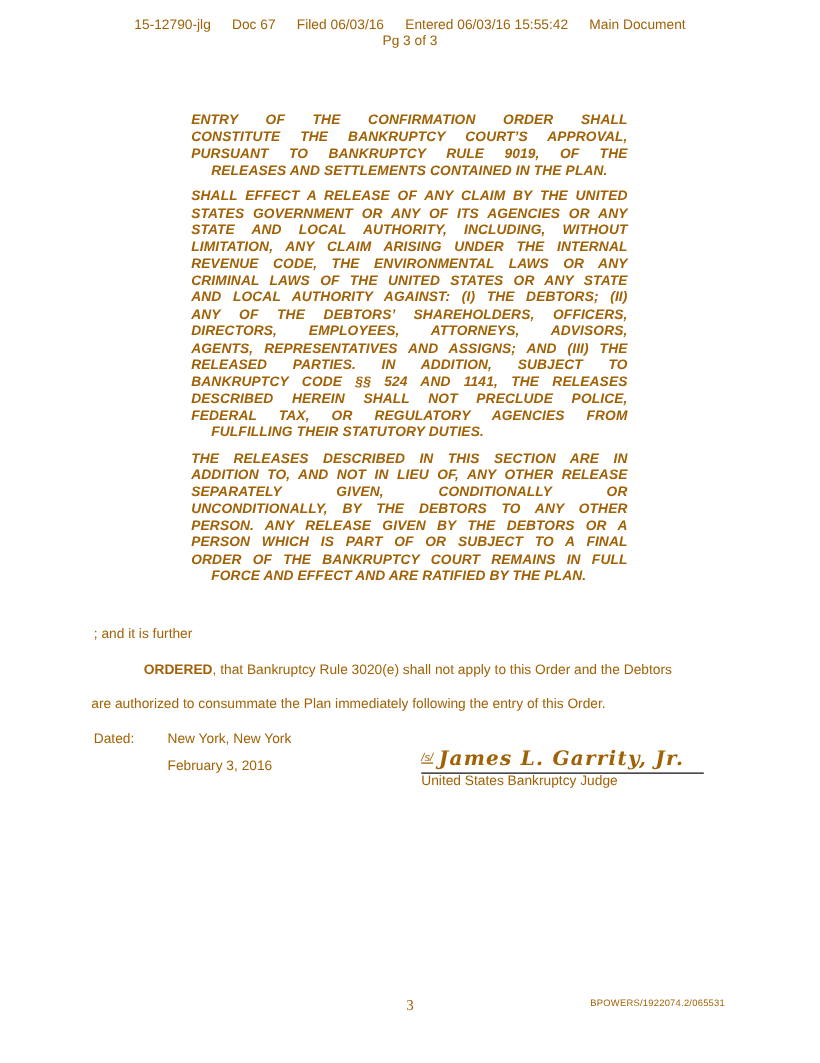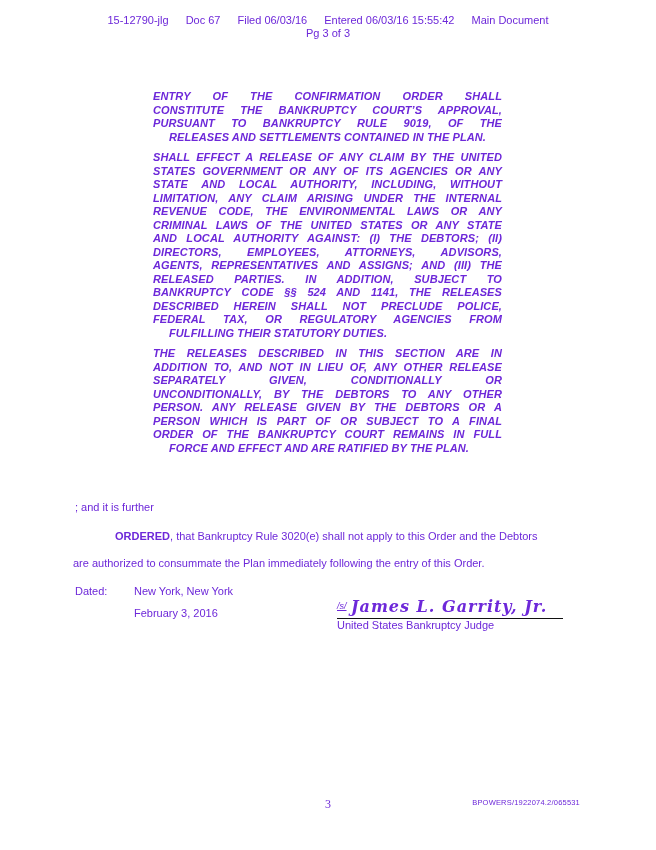--- a/index.html
+++ b/index.html
@@ -2,21 +2,21 @@
 <html><head>
 <meta charset="utf-8">
 <style>
   html, body { margin: 0; padding: 0; background: #e8e8e8; }
   .page {
     position: relative;
     width: 656px;
     height: 850px;
     margin: 0 auto;
     background: #ffffff;
-    color: #6d28d9;
+    color: #a16207;
     font-family: "Liberation Sans", sans-serif;
     overflow: hidden;
   }
 
   
   .doc-header {
     position: absolute;
     top: 14px;
     left: 0;
     right: 0;
@@ -138,20 +138,21 @@
         <div class="jline last">RELEASES AND SETTLEMENTS CONTAINED IN THE PLAN.</div>
       </div>
     <div class="bpara">
         <div class="jline">SHALL EFFECT A RELEASE OF ANY CLAIM BY THE UNITED</div>
         <div class="jline">STATES GOVERNMENT OR ANY OF ITS AGENCIES OR ANY</div>
         <div class="jline">STATE AND LOCAL AUTHORITY, INCLUDING, WITHOUT</div>
         <div class="jline">LIMITATION, ANY CLAIM ARISING UNDER THE INTERNAL</div>
         <div class="jline">REVENUE CODE, THE ENVIRONMENTAL LAWS OR ANY</div>
         <div class="jline">CRIMINAL LAWS OF THE UNITED STATES OR ANY STATE</div>
         <div class="jline">AND LOCAL AUTHORITY AGAINST: (I) THE DEBTORS; (II)</div>
+        <div class="jline">ANY OF THE DEBTORS’ SHAREHOLDERS, OFFICERS,</div>
         <div class="jline">DIRECTORS, EMPLOYEES, ATTORNEYS, ADVISORS,</div>
         <div class="jline">AGENTS, REPRESENTATIVES AND ASSIGNS; AND (III) THE</div>
         <div class="jline">RELEASED PARTIES. IN ADDITION, SUBJECT TO</div>
         <div class="jline">BANKRUPTCY CODE §§ 524 AND 1141, THE RELEASES</div>
         <div class="jline">DESCRIBED HEREIN SHALL NOT PRECLUDE POLICE,</div>
         <div class="jline">FEDERAL TAX, OR REGULATORY AGENCIES FROM</div>
         <div class="jline last">FULFILLING THEIR STATUTORY DUTIES.</div>
       </div>
     <div class="bpara">
         <div class="jline">THE RELEASES DESCRIBED IN THIS SECTION ARE IN</div>

